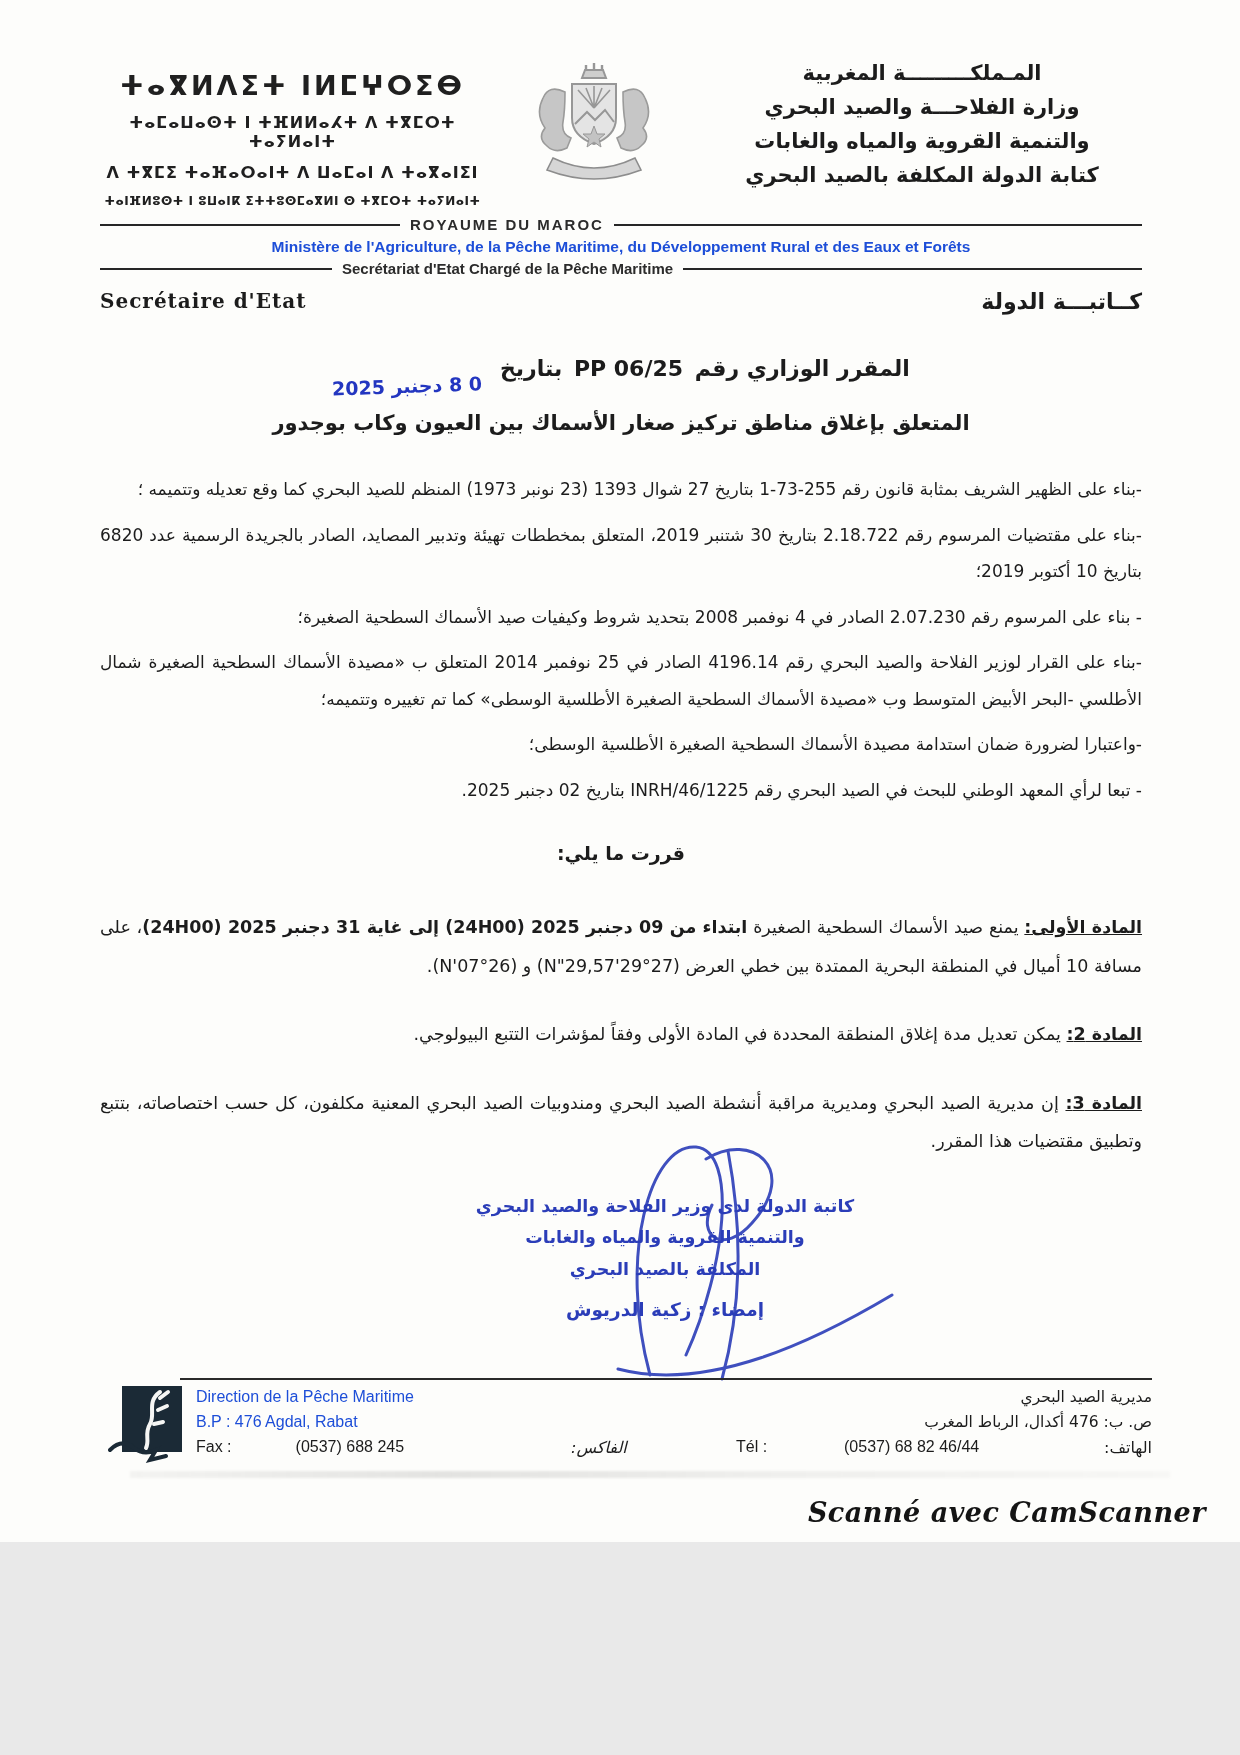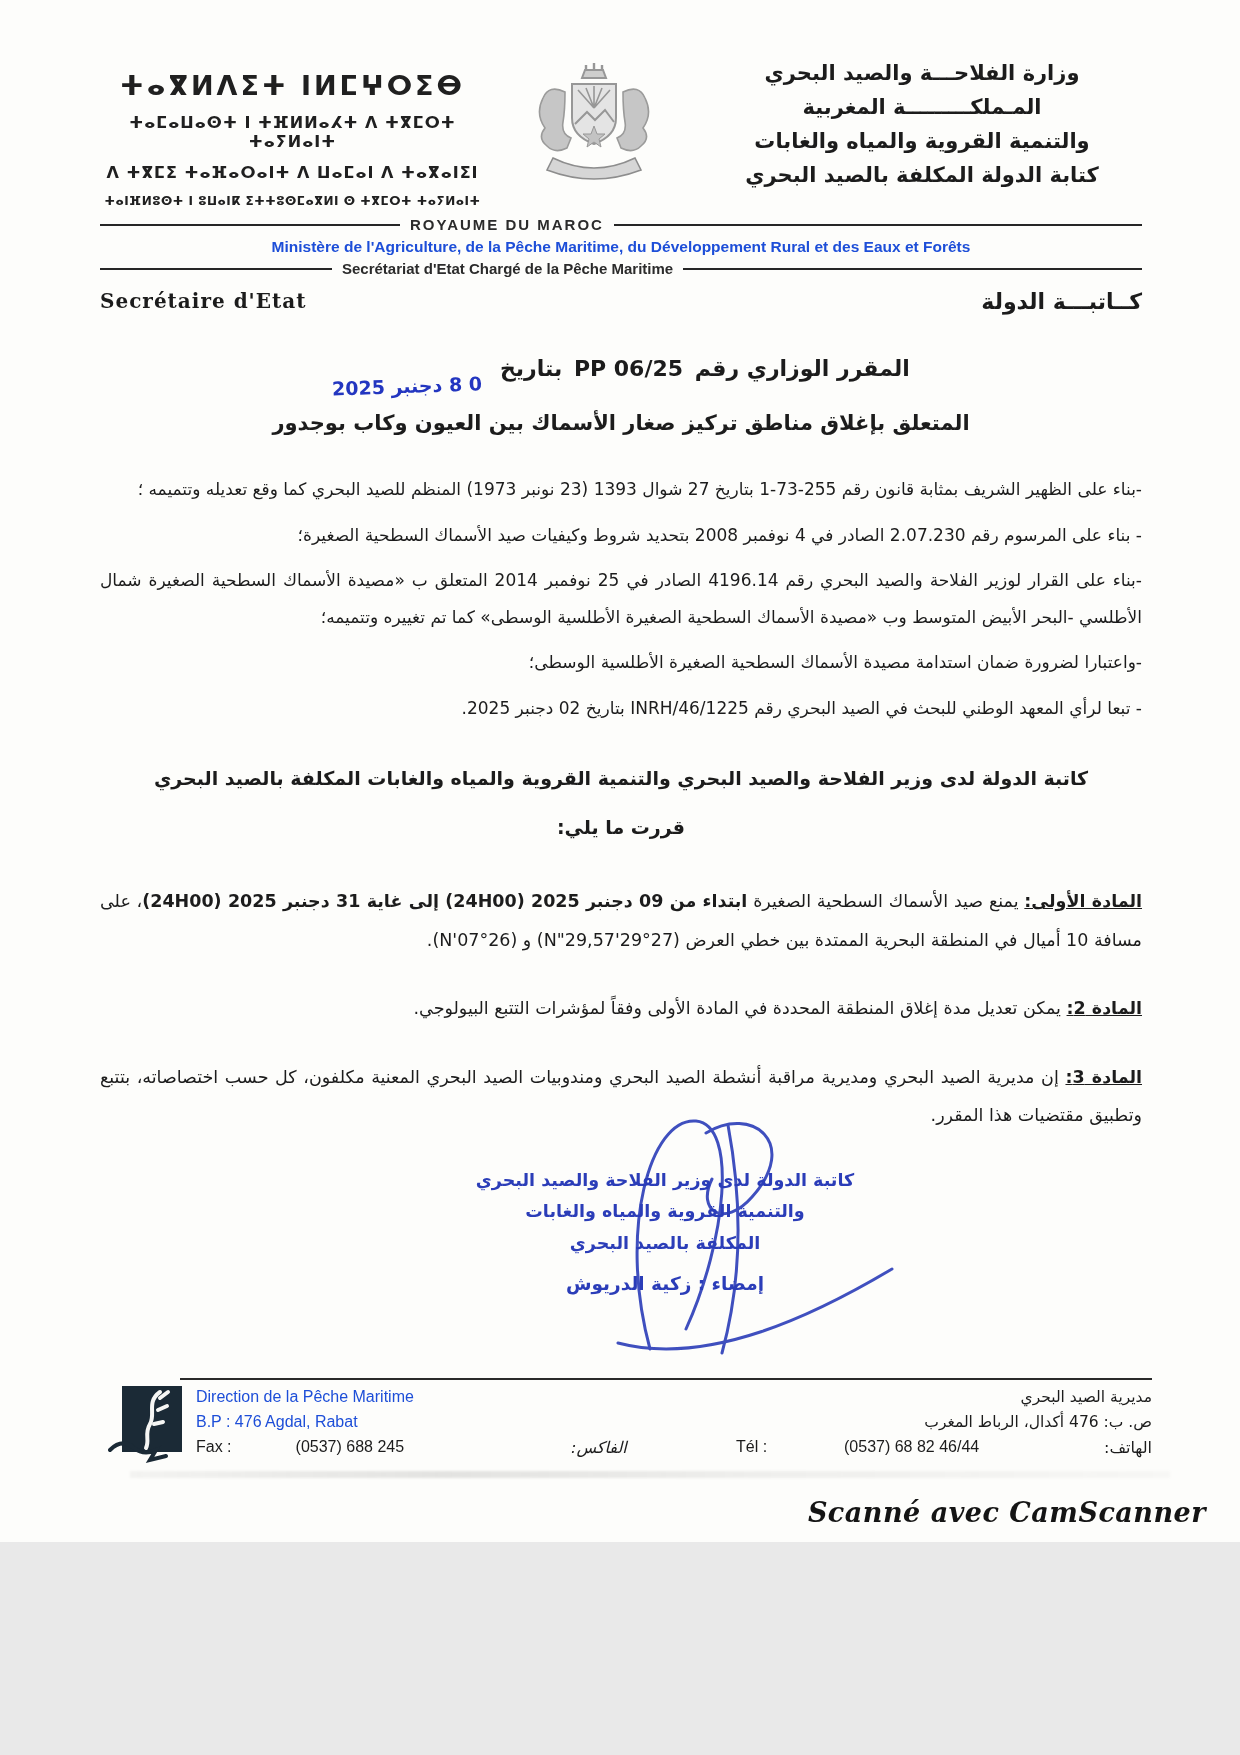--- a/index.html
+++ b/index.html
@@ -125,22 +125,22 @@
           <g fill="#bdbdbd" stroke="#8a8a8a" stroke-width="1.6" opacity="0.85">
             <path d="M50 30 q-16 -8 -22 6 q-8 16 2 30 q-8 10 2 18 q8 8 20 2 l4 -10 q-10 -4 -8 -16 q2 -12 2 -30 z"></path>
             <path d="M108 30 q16 -8 22 6 q8 16 -2 30 q8 10 -2 18 q-8 8 -20 2 l-4 -10 q10 -4 8 -16 q-2 -12 -2 -30 z"></path>
           </g>
 
           <path d="M38 96 q41 20 82 0 l6 12 q-47 18 -94 0 z" fill="#d6d6d6" stroke="#8d8d8d" stroke-width="1.6"></path>
         </svg>
       </div>
 
       <div class="arh">
+        <div>المـملكـــــــــة المغربية</div>
         <div>وزارة الفلاحـــة والصيد البحري</div>
-        <div>المـملكـــــــــة المغربية</div>
         <div>والتنمية القروية والمياه والغابات</div>
         <div>كتابة الدولة المكلفة بالصيد البحري</div>
       </div>
     </header>
 
     <div class="rule-row royaume">
       <span class="rule r-left"></span>
       <span class="r-label">ROYAUME DU MAROC</span>
       <span class="rule r-right"></span>
     </div>
@@ -163,28 +163,28 @@
         <span>المقرر الوزاري رقم</span>
         <span class="ref" dir="ltr">PP 06/25</span>
         <span>بتاريخ</span>
         <span class="stamp">0 8 دجنبر 2025</span>
       </div>
       <div class="title-l2">المتعلق بإغلاق مناطق تركيز صغار الأسماك بين العيون وكاب بوجدور</div>
     </div>
 
     <section class="preamble" dir="rtl">
       <p>-بناء على الظهير الشريف بمثابة قانون رقم 255-73-1 بتاريخ 27 شوال 1393 (23 نونبر 1973) المنظم للصيد البحري كما وقع تعديله وتتميمه ؛</p>
+      <p>-بناء على مقتضيات المرسوم رقم 2.18.722 بتاريخ 30 شتنبر 2019، المتعلق بمخططات تهيئة وتدبير المصايد، الصادر بالجريدة الرسمية عدد 6820 بتاريخ 10 أكتوبر 2019؛</p>
       <p>- بناء على المرسوم رقم 2.07.230 الصادر في 4 نوفمبر 2008 بتحديد شروط وكيفيات صيد الأسماك السطحية الصغيرة؛</p>
       <p>-بناء على القرار لوزير الفلاحة والصيد البحري رقم 4196.14 الصادر في 25 نوفمبر 2014 المتعلق ب «مصيدة الأسماك السطحية الصغيرة شمال الأطلسي -البحر الأبيض المتوسط وب «مصيدة الأسماك السطحية الصغيرة الأطلسية الوسطى» كما تم تغييره وتتميمه؛</p>
       <p>-واعتبارا لضرورة ضمان استدامة مصيدة الأسماك السطحية الصغيرة الأطلسية الوسطى؛</p>
       <p>- تبعا لرأي المعهد الوطني للبحث في الصيد البحري رقم 46/1225/INRH بتاريخ 02 دجنبر 2025.</p>
     </section>
 
     <section class="decision" dir="rtl">
-      <div class="decision-h">كاتبة الدولة لدى وزير الفلاحة والصيد البحري والتنمية القروية والمياه والغابات المكلفة بالصيد البحري</div>
       <div class="decision-d">قررت ما يلي:</div>
     </section>
 
     <section class="articles" dir="rtl">
       <p class="article"><span class="art-label">المادة الأولى:</span><span> يمنع صيد الأسماك السطحية الصغيرة </span><span class="art-bold">ابتداء من 09 دجنبر 2025 (24H00) إلى غاية 31 دجنبر 2025 (24H00)</span><span>، على مسافة 10 أميال في المنطقة البحرية الممتدة بين خطي العرض (27°29'29,57"N) و (26°07'N).</span></p>
       <p class="article"><span class="art-label">المادة 2:</span><span> يمكن تعديل مدة إغلاق المنطقة المحددة في المادة الأولى وفقاً لمؤشرات التتبع البيولوجي.</span></p>
       <p class="article"><span class="art-label">المادة 3:</span><span> إن مديرية الصيد البحري ومديرية مراقبة أنشطة الصيد البحري ومندوبيات الصيد البحري المعنية مكلفون، كل حسب اختصاصاته، بتتبع وتطبيق مقتضيات هذا المقرر.</span></p>
     </section>
 
     <div class="sig-wrap" dir="rtl">

